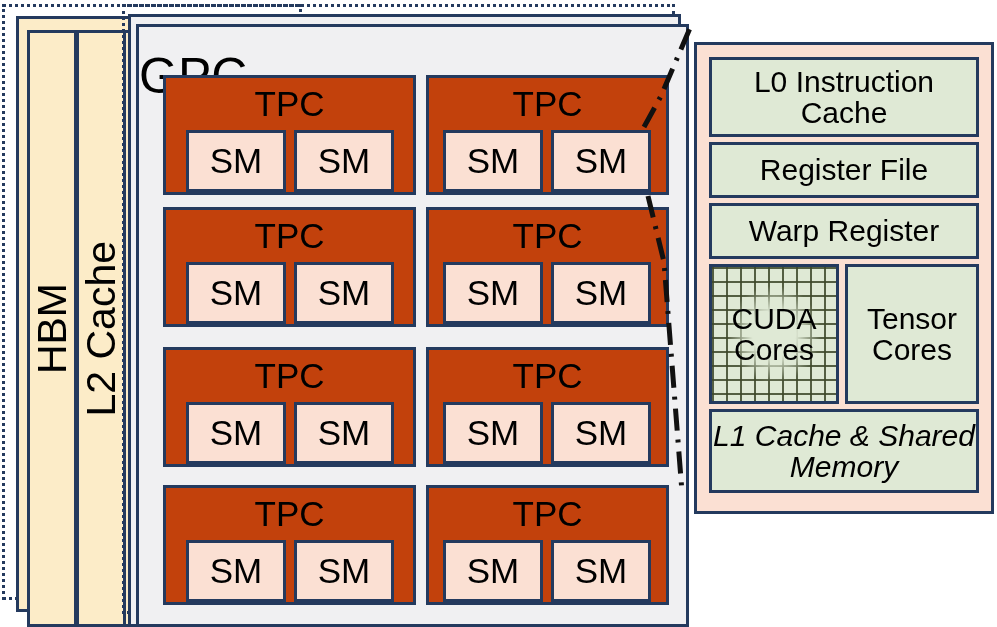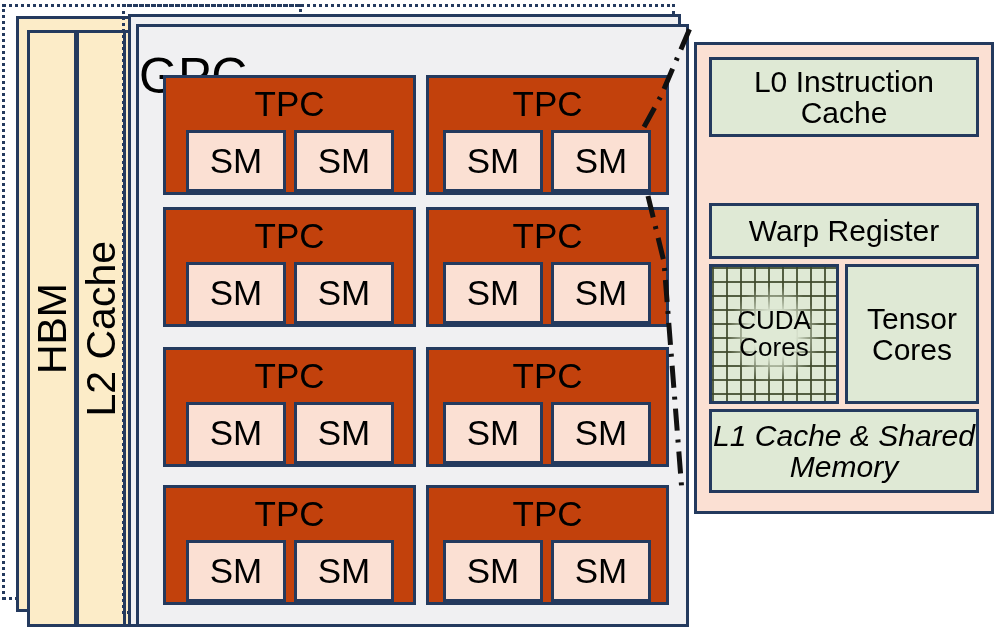--- a/index.html
+++ b/index.html
@@ -84,21 +84,21 @@
     background-image:
       repeating-linear-gradient(to right, rgba(60,70,40,.85) 0 2px, transparent 2px 14px),
       repeating-linear-gradient(to bottom, rgba(60,70,40,.85) 0 2px, transparent 2px 14px);
     -webkit-mask-image:radial-gradient(ellipse 46% 44% at 50% 50%, rgba(0,0,0,0) 38%, rgba(0,0,0,1) 82%);
     mask-image:radial-gradient(ellipse 46% 44% at 50% 50%, rgba(0,0,0,0) 38%, rgba(0,0,0,1) 82%);
     pointer-events:none;
   }
   .cuda-label{
     position:relative;
     z-index:2;
-    font-size:26px;
+    font-size:30px;
     line-height:1.05;
   }
 
   svg.leaders{
     position:absolute;
     left:0;top:0;
     width:997px;height:627px;
     pointer-events:none;
     overflow:visible;
   }
@@ -210,20 +210,23 @@
     <path d="M 644 127 L 661 96 L 690 28" fill="none" stroke="#111111" stroke-width="5" stroke-dasharray="22 9 3 9" stroke-linecap="butt"></path>
     <path d="M 648 196 L 664 262 L 682 492" fill="none" stroke="#111111" stroke-width="5" stroke-dasharray="22 9 3 9" stroke-linecap="butt"></path>
   </svg>
 
   <div class="box sm-panel" style="left:694px;top:22px;width:300px;height:472px;display:block;margin-top:20px;">
 
     <div class="box green" style="left:12px;top:12px;width:270px;height:80px;">
       <span>L0 Instruction Cache</span>
     </div>
 
+    <div class="box green" style="left:12px;top:97px;width:270px;height:56px;">
+      <span>Register File</span>
+    </div>
 
     <div class="box green" style="left:12px;top:158px;width:270px;height:56px;">
       <span>Warp Register</span>
     </div>
 
     <div class="box green" style="left:12px;top:219px;width:130px;height:140px;overflow:hidden;">
       <span class="cuda-grid"></span>
       <span class="cuda-label">CUDA Cores</span>
     </div>
 

